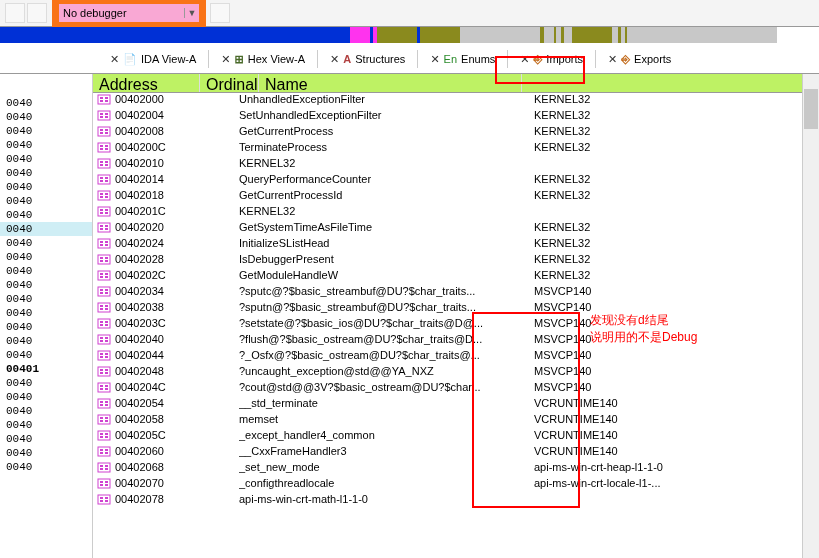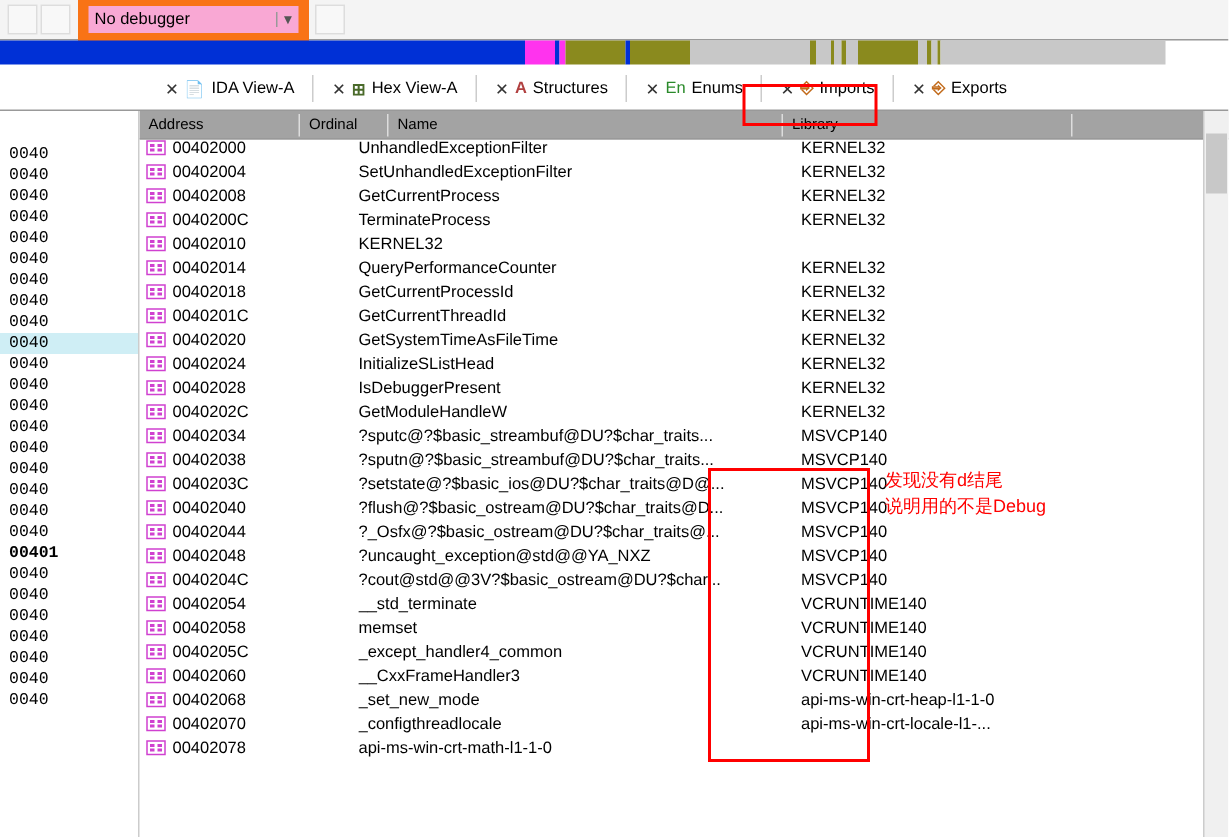--- a/index.html
+++ b/index.html
@@ -16,21 +16,21 @@
 .tab{display:flex;align-items:center;padding:2px 8px;margin:0 2px;font-size:11px;cursor:pointer}
 .tab .x{font-family:Arial;font-size:11px;margin-right:4px;color:#333}
 .tab .ic{margin-right:4px;font-size:11px}
 .sep{width:1px;height:18px;background:#ccc;margin:0 2px}
 .main{display:flex;height:calc(558px - 22px - 16px - 30px)}
 .left{width:92px;border-right:1px solid #ccc;overflow:hidden;padding-top:20px}
 .left div{padding:1px 6px;font-size:11px;font-family:'Courier New',monospace}
 .left .hi{background:#cfeef5}
 .left .bold{font-weight:bold}
 .right{flex:1;display:flex;flex-direction:column;overflow:hidden;position:relative}
-.hdr{display:flex;border-bottom:1px solid #999;background:#a3a3a3;font-size:10px;height:18px;align-items:center}
+.hdr{display:flex;border-bottom:1px solid #999;background:#bef264;font-size:16px;height:18px;}
 .hdr div{padding:2px 6px;border-right:1px solid #ddd}
 .rows{flex:1;overflow:auto;font-family:Tahoma,Arial;font-size:11px}
 .row{display:flex;align-items:flex-start;height:16px}
 .row .ic{width:22px;text-align:center;color:#ff00ff;font-size:10px}
 .row .ic svg{vertical-align:middle}
 .c-addr{width:78px}
 .c-ord{width:46px}
 .c-name{width:295px;overflow:hidden;white-space:nowrap}
 .c-lib{width:180px}
 .redbox1{position:absolute;border:2px solid red;left:495px;top:56px;width:86px;height:24px;pointer-events:none}
@@ -145,21 +145,20 @@
         <div>0040</div>
         <div>0040</div>
         <div>0040</div>
         <div>0040</div>
       </div>
     <div class="right">
       <div class="hdr">
         <div style="width:94px">Address</div>
         <div style="width:46px">Ordinal</div>
         <div style="width:250px">Name</div>
-        <div style="width:180px">Library</div>
       </div>
       <div class="rows" id="rows">
           <div class="row">
             <span class="ic"><svg width="14" height="11">
                 <rect x="1" y="1" width="12" height="9" fill="none" stroke="#d040d0" stroke-width="1"></rect>
                 <rect x="3" y="3" width="3" height="2" fill="#d040d0"></rect>
                 <rect x="3" y="6" width="3" height="2" fill="#d040d0"></rect>
                 <rect x="8" y="3" width="3" height="2" fill="#d040d0"></rect>
                 <rect x="8" y="6" width="3" height="2" fill="#d040d0"></rect>
               </svg></span>
@@ -248,21 +247,20 @@
           <div class="row">
             <span class="ic"><svg width="14" height="11">
                 <rect x="1" y="1" width="12" height="9" fill="none" stroke="#d040d0" stroke-width="1"></rect>
                 <rect x="3" y="3" width="3" height="2" fill="#d040d0"></rect>
                 <rect x="3" y="6" width="3" height="2" fill="#d040d0"></rect>
                 <rect x="8" y="3" width="3" height="2" fill="#d040d0"></rect>
                 <rect x="8" y="6" width="3" height="2" fill="#d040d0"></rect>
               </svg></span>
             <span class="c-addr">0040201C</span>
             <span class="c-ord"></span>
-            <span class="c-name">GetCurrentThreadId</span>
             <span class="c-lib">KERNEL32</span>
           </div>
           <div class="row">
             <span class="ic"><svg width="14" height="11">
                 <rect x="1" y="1" width="12" height="9" fill="none" stroke="#d040d0" stroke-width="1"></rect>
                 <rect x="3" y="3" width="3" height="2" fill="#d040d0"></rect>
                 <rect x="3" y="6" width="3" height="2" fill="#d040d0"></rect>
                 <rect x="8" y="3" width="3" height="2" fill="#d040d0"></rect>
                 <rect x="8" y="6" width="3" height="2" fill="#d040d0"></rect>
               </svg></span>

